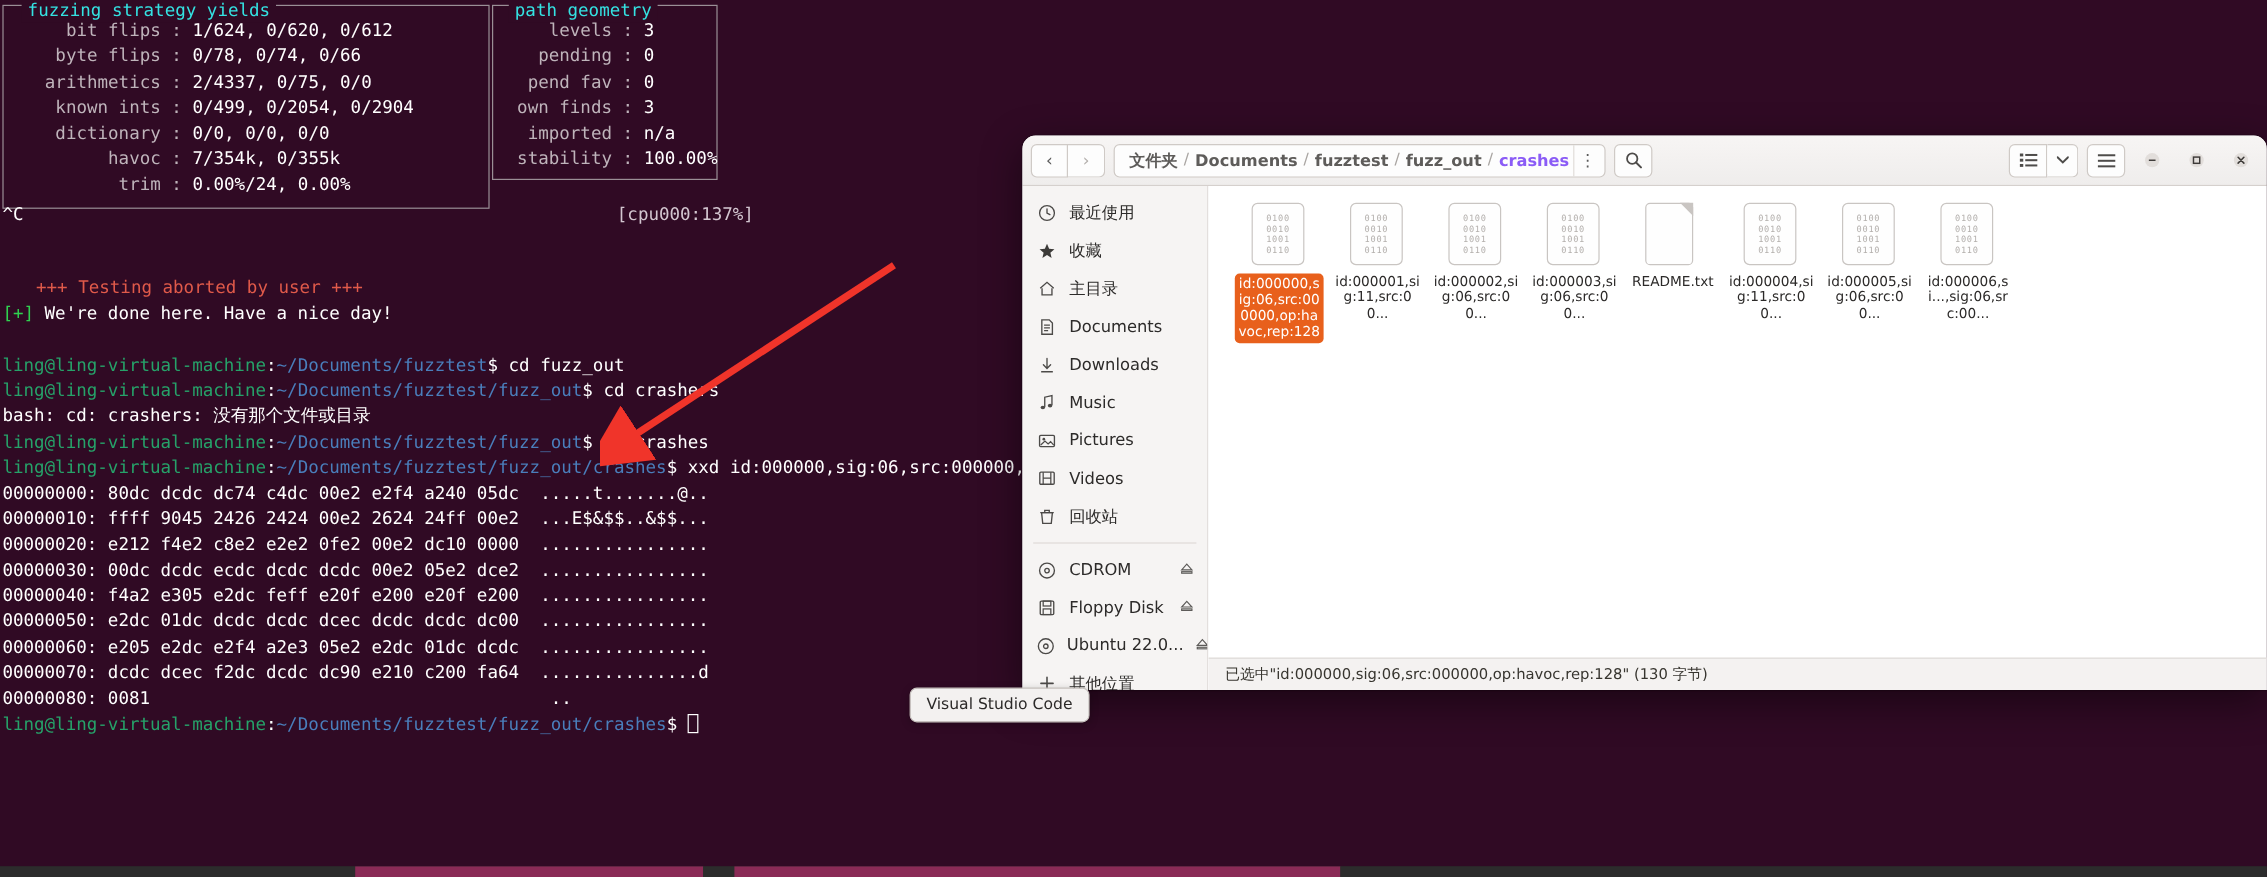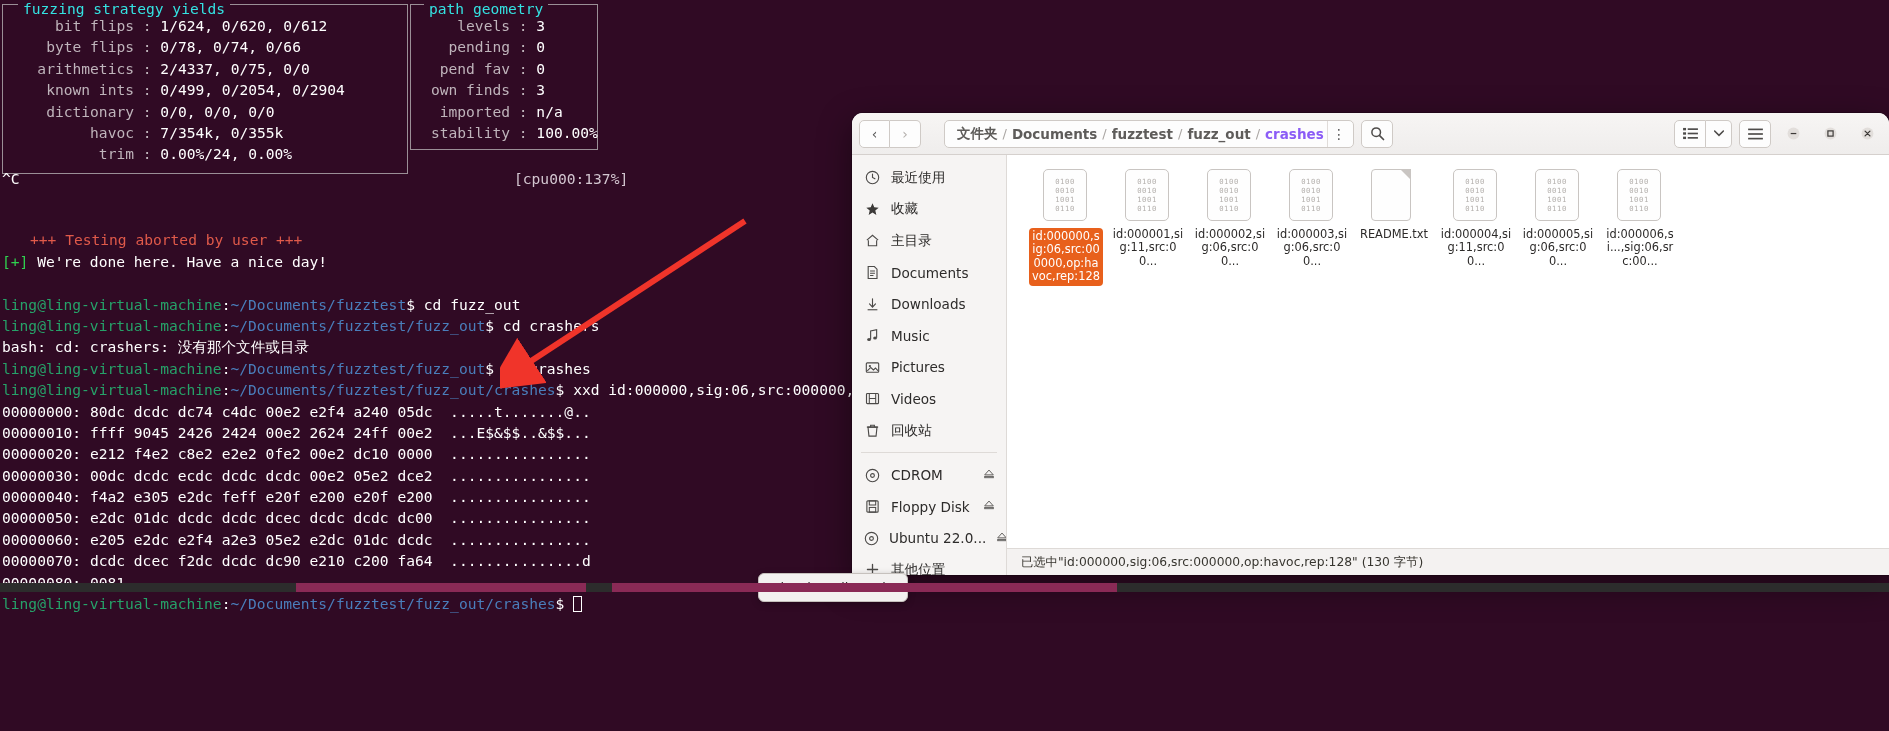--- a/index.html
+++ b/index.html
@@ -2,21 +2,21 @@
 <html><head>
 <meta charset="utf-8">
 <style>
   * { box-sizing: border-box; margin: 0; padding: 0; }
   html, body {
     width: 1889px; height: 731px;
     overflow: hidden;
     background: #300a24;
     font-family: "DejaVu Sans", sans-serif;
   }
-  #root { position: relative; width: 1889px; height: 592px; background: #300a24; }
+  #root { position: relative; width: 1889px; height: 731px; background: #300a24; }
 
   
   .term {
     position: absolute; left: 0; top: 0;
     width: 1889px; height: 731px;
     font-family: "DejaVu Sans Mono", "Liberation Mono", monospace;
     font-size: 14.6px;
     line-height: 21.4px;
     color: #ffffff;
     white-space: pre;
@@ -112,21 +112,20 @@
 
   .pathbar {
     flex: 0 1 auto;
     height: 28px;
     background: #fdfdfd;
     border: 1px solid #cfcac6;
     border-radius: 5px;
     display: flex; 
     padding: 0 2px 0 8px;
     max-width: 410px;
-    margin-left: 16px;
   }
   .crumb {
     font-size: 13.5px; color: #5e5c5a; font-weight: bold;
     padding: 0 4px; white-space: nowrap;
   }
   .crumb.active { color: #8b5cf6; }
   .crumb-sep { color: #a9a5a2; font-size: 13px; padding: 0 1px; }
   .crumb-more {
     width: 24px; height: 26px; margin-left: 3px;
     border-left: 1px solid #e0dcd9;

